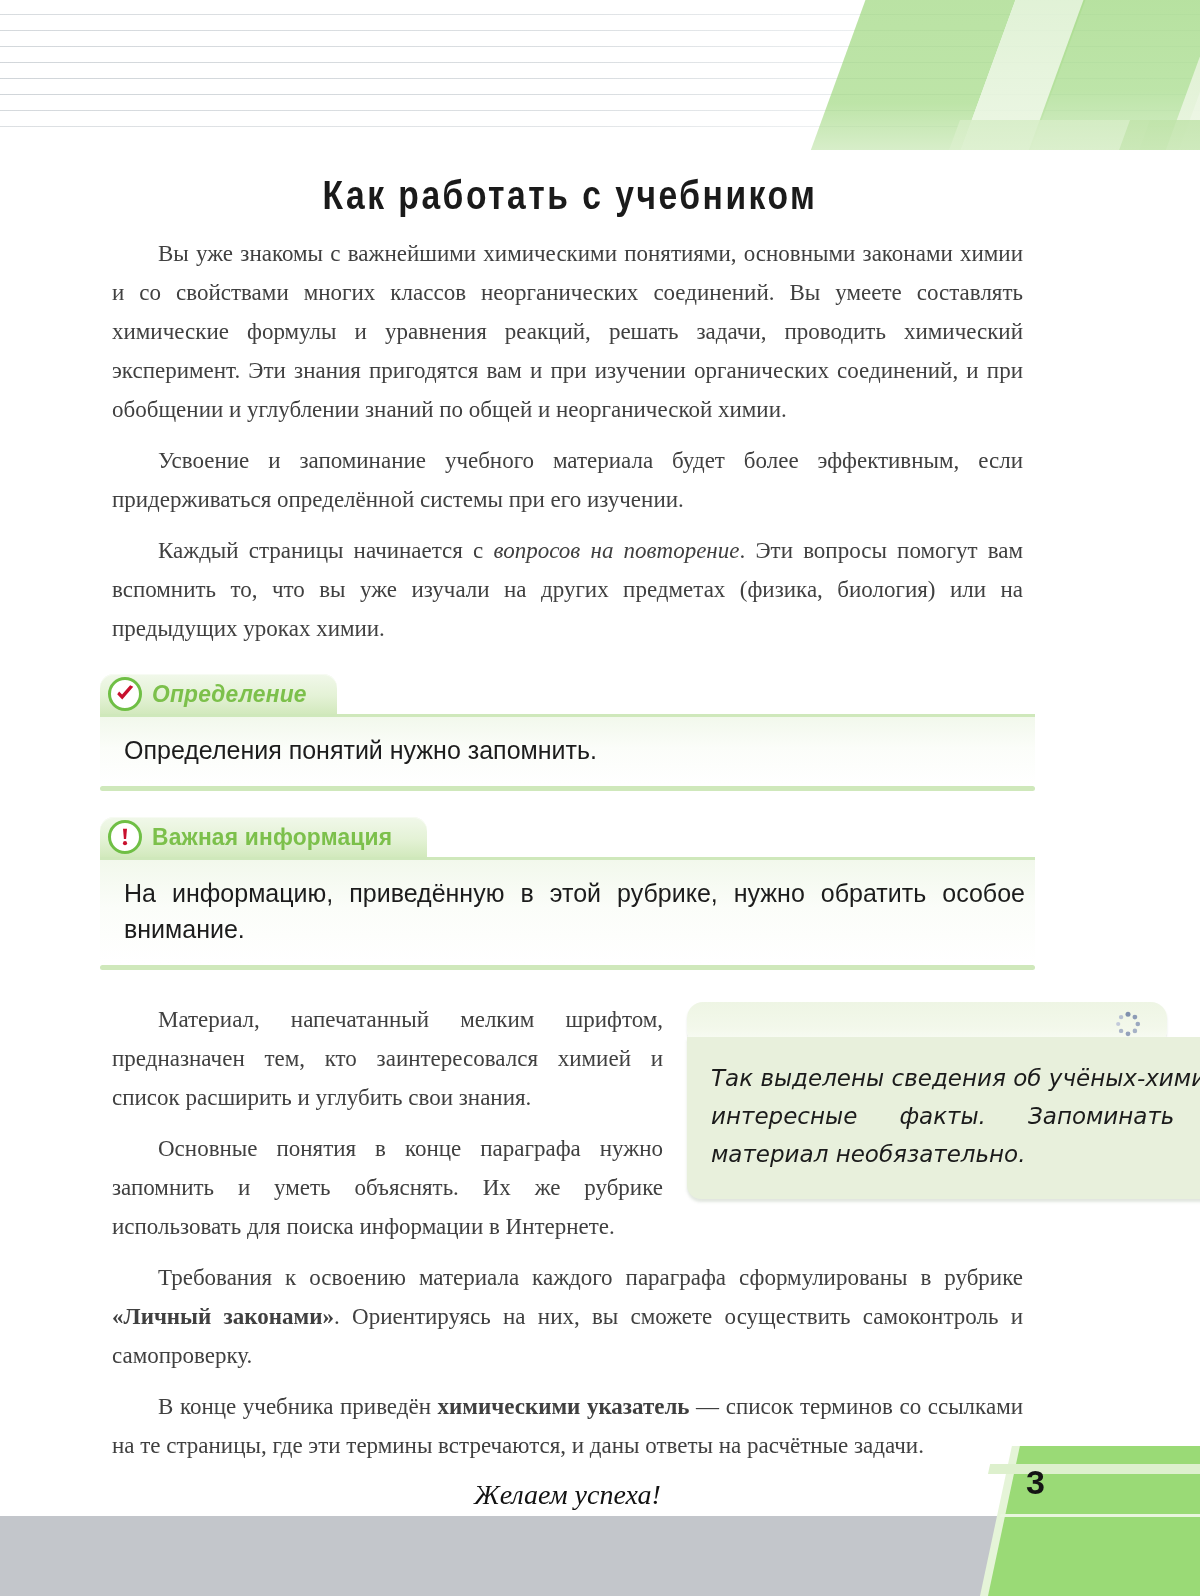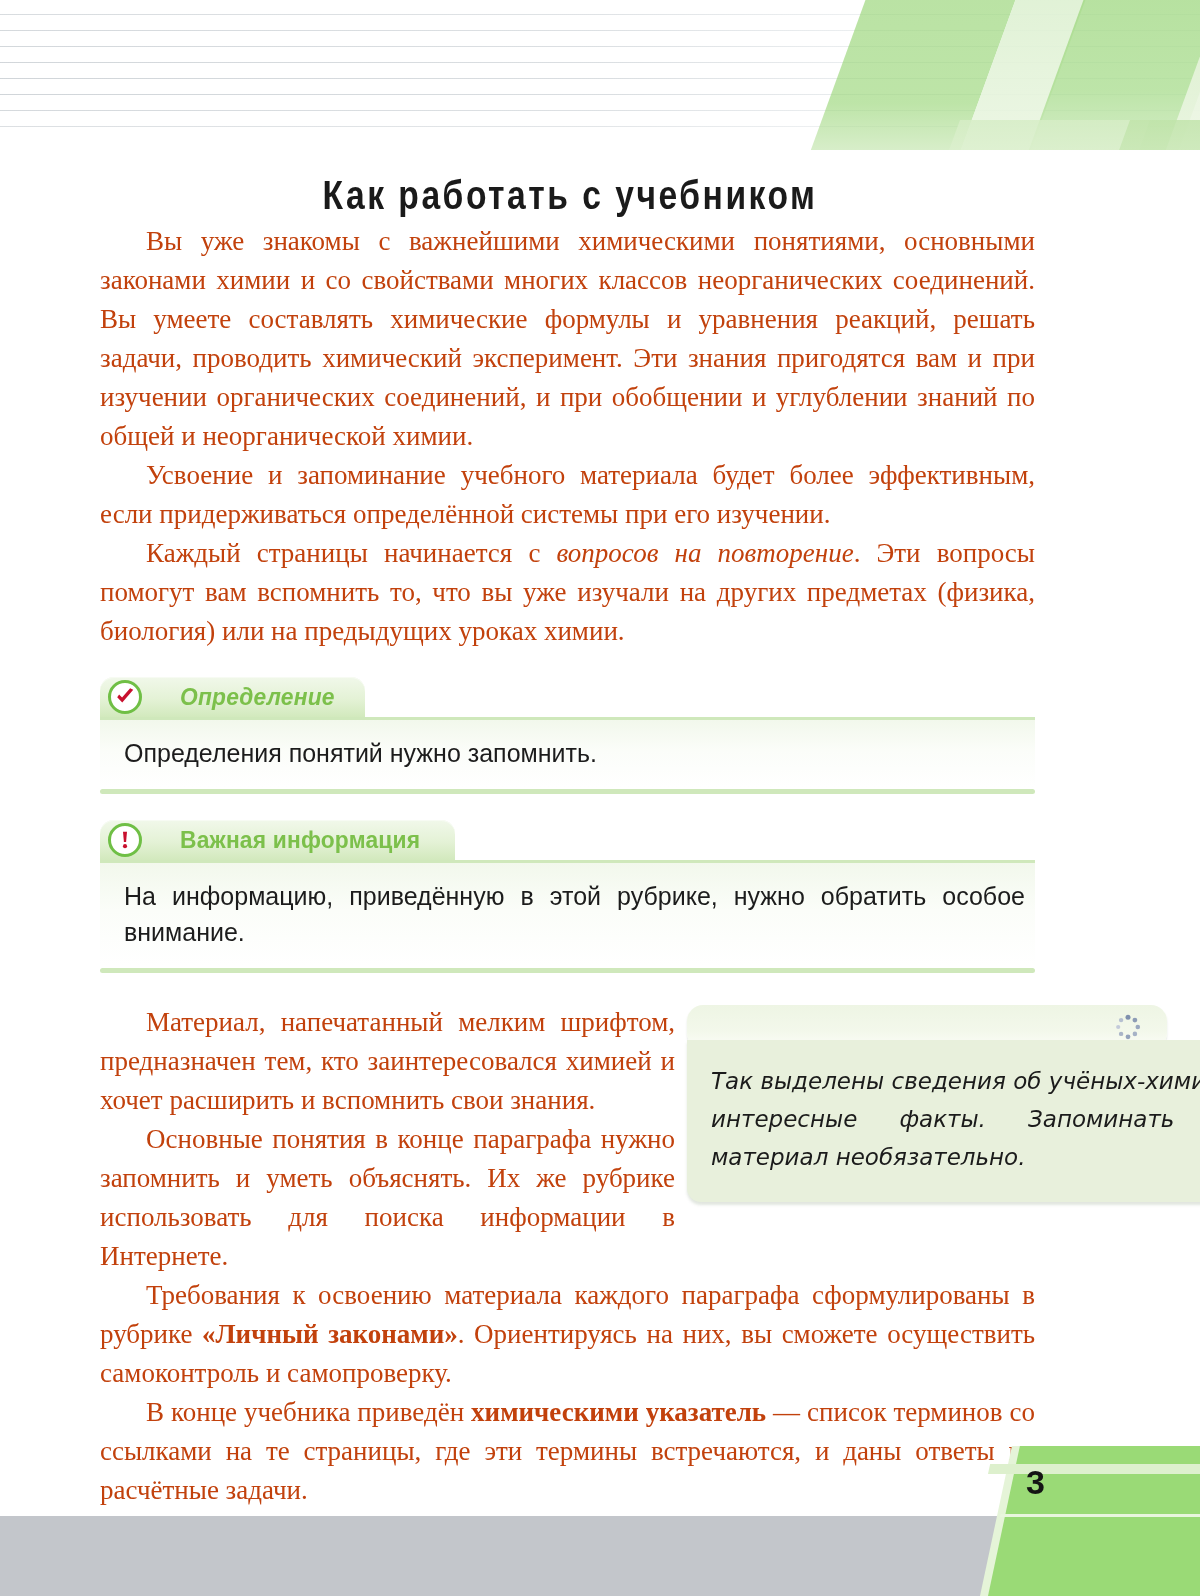--- a/index.html
+++ b/index.html
@@ -94,26 +94,26 @@
     transform-origin: center;
   }
 
   
   #content {
     position: absolute;
     left: 100px; top: 222px;
     width: 935px;
   }
   p.body {
-    margin: 0;
-    font-size: 27px;
+    margin: 12px;
+    font-size: 23px;
     line-height: 39px;
     text-align: justify;
     text-indent: 46px;
-    color: #c2410c;
+    color: #404040;
     letter-spacing: 0px;
     font-family: "Liberation Serif", serif;
   }
   p.body + p.body { margin-top: 0px; }
   b.bi { font-weight: 400; font-style: italic; }
   b.bb { font-weight: 700; font-style: normal; }
 
   
   .callout {
     position: relative;
@@ -121,21 +121,20 @@
   }
   .callout-tab {
     position: relative;
     display: inline-flex;
     align-items: center;
     height: 40px;
     padding: 0 22px 0 8px;
     border-radius: 14px 14px 0 0;
     background: linear-gradient(to bottom, #f1f8ea 0%, #e4f2d6 55%, #d2e9bd 100%);
     box-shadow: inset 0 1px 0 #f7fbf3;
-    gap: 28px;
   }
   .callout-body {
     border-top: 3px solid #cfe8bb;
     background: linear-gradient(to bottom, #f2f8ec 0%, #fbfdf9 46%, #ffffff 100%);
     padding: 15px 10px 16px 24px;
   }
   .callout-rule {
     height: 5px;
     border-radius: 3px;
     background: #cfe8bb;
@@ -345,21 +344,21 @@
       <span class="callout-label">Важная информация</span>
     </div>
     <div class="callout-body">
       <p class="callout-text">На информацию, приведённую в этой рубрике, нужно обратить особое внимание.</p>
     </div>
     <div class="callout-rule"></div>
   </div>
 
   <div id="split">
     <div id="left-col">
-      <p class="body">Материал, напечатанный мелким шрифтом, предназначен тем, кто заинтересовался химией и хочет расширить и вспомнить свои знания.</p>
+      <p class="body">Материал, напечатанный мелким шрифтом, предназначен тем, кто заинтересовался химией и список расширить и углубить свои знания.</p>
       <p class="body">Основные понятия в конце параграфа нужно запомнить и уметь объяснять. Их же рубрике использовать для поиска информации в Интернете.</p>
     </div>
 
     <div id="side-note">
       <div id="side-note-tab">
         <span id="dots-icon">
           <svg width="30" height="30" viewBox="0 0 30 30" aria-hidden="true">
             <circle cx="15" cy="5.2" r="2.5" fill="#7f90ad"></circle>
             <circle cx="21.9" cy="8.1" r="2.4" fill="#8d9cb6"></circle>
             <circle cx="24.8" cy="15" r="2.3" fill="#9aa8bf"></circle>

